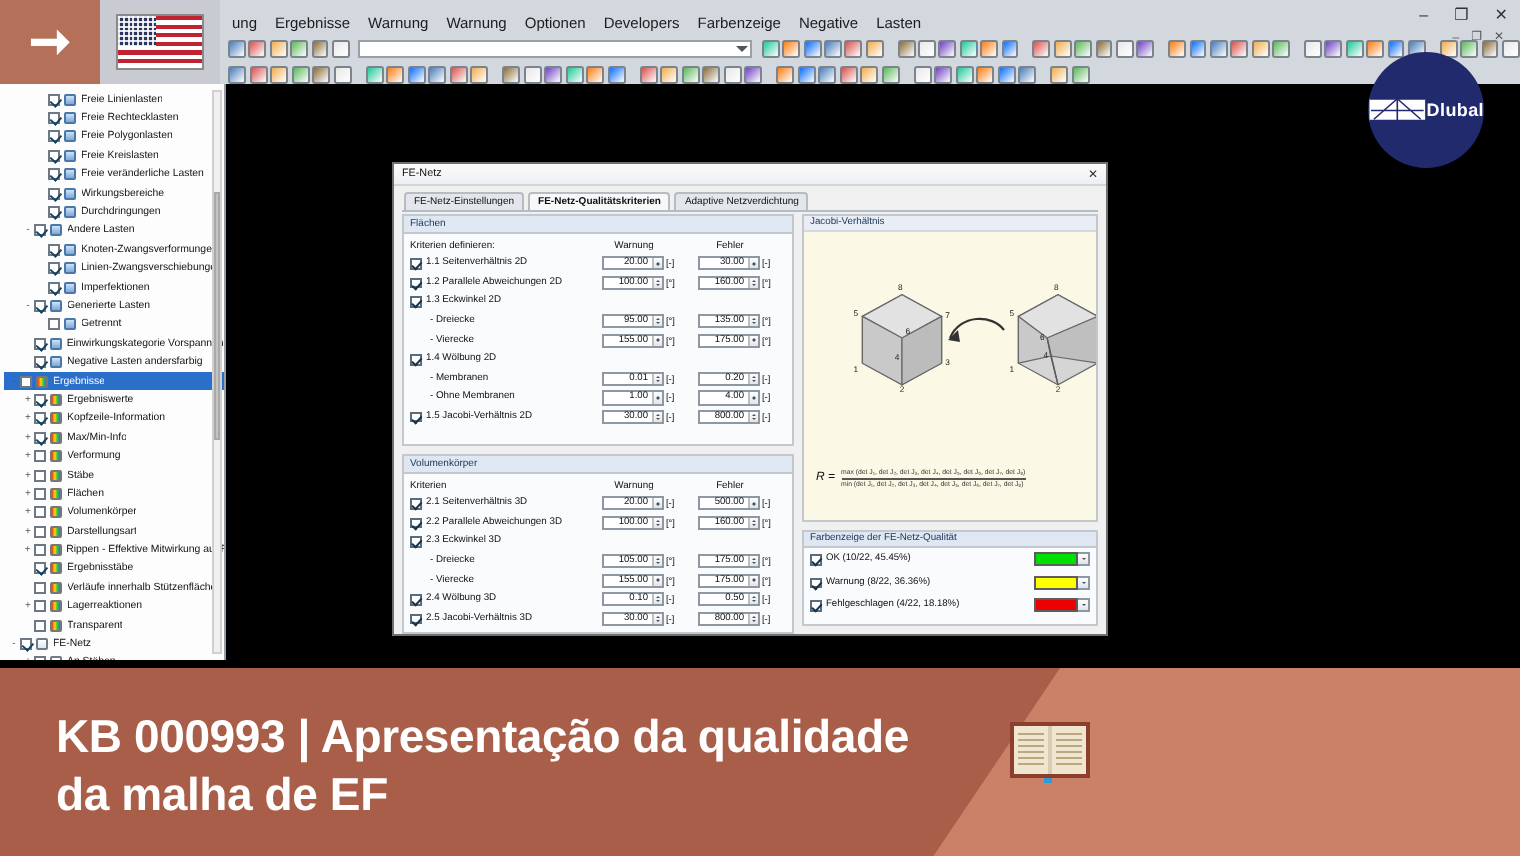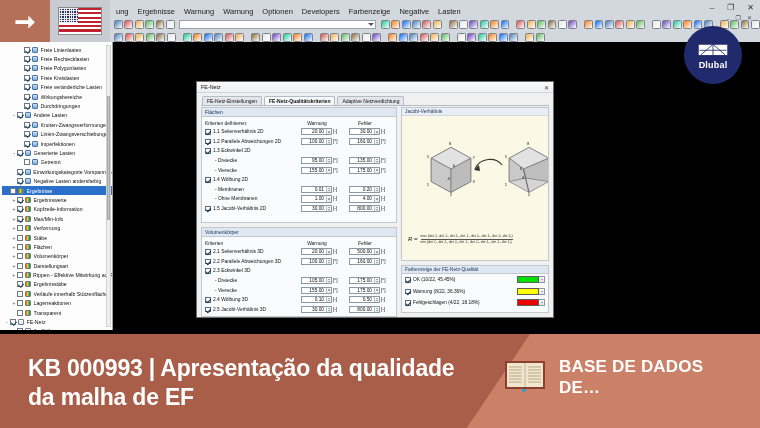--- a/index.html
+++ b/index.html
@@ -122,21 +122,21 @@
   .legend-h { background:#dfe7f2; border-bottom:1px solid #c3c8cf; padding:1px 3px; font-size:4.9px; color:#203a5e; }
   .lrow { display:flex; align-items:center; height:11.5px; padding:0 3px; }
   .lrow .lab { flex:1; font-size:4.8px; display:flex; align-items:center; }
   .swatch { width:22px; height:7px; border:1px solid #5d5d5d; }
   .swbtn { width:6px; height:7px; border:1px solid #8e98a3; border-left:none; background:linear-gradient(180deg,#fdfdfd,#e0e4e9);
            display:flex; align-items:center; justify-content:center; }
   .swbtn b { width:0;height:0;border:1.7px solid transparent;border-top-color:#44505c; display:block; margin-top:1px;}
 
   
   .dlubal { position:absolute; right:18px; top:26px; width:58px; height:58px; border-radius:50%;
-            background:#222a6e; display:flex; flex-direction:column; align-items:center; justify-content:center; z-index:50; }
+            background:#222a6e; display:flex; flex-direction:row; align-items:center; justify-content:center; z-index:50; }
   .dl-mark { width:30px; height:17px; position:relative; margin-bottom:2px; }
   .dl-name { color:#fff; font-size:9px; font-weight:bold; letter-spacing:.2px; }
 
   
   .band { position:absolute; left:0; top:315px; width:760px; height:126px; overflow:hidden;margin-top:19px; }
   .band-base { position:absolute; inset:0; background:#cb8068; }
   .band-dark { position:absolute; left:0; top:0; bottom:0; width:530px; background:#a85e48;
                clip-path: polygon(0 0, 100% 0, 84% 100%, 0 100%); }
   .band-foot { position:absolute; left:0; right:0; bottom:0; height:21px; background:#45281e; }
   .caption { position:absolute; left:28px; top:20px; width:430px; color:#fff;
@@ -995,18 +995,17 @@
         <rect x="0" y="1" width="40" height="28" fill="#8c3f2c"></rect>
         <rect x="2" y="3" width="17" height="24" fill="#f0e6cf"></rect>
         <rect x="21" y="3" width="17" height="24" fill="#f0e6cf"></rect>
         <g stroke="#b9a983" stroke-width="1.1">
           <path d="M4 7 H17 M4 10 H17 M4 13 H17 M4 16 H17 M4 19 H17 M4 22 H17"></path>
           <path d="M23 7 H36 M23 10 H36 M23 13 H36 M23 16 H36 M23 19 H36 M23 22 H36"></path>
         </g>
         <rect x="19" y="3" width="2" height="24" fill="#d8cdb2"></rect>
         <rect x="17" y="29" width="4" height="2.5" fill="#2d9bd6"></rect>
       </svg>
-      <div class="rtext">BASE DE DADOS DE…</div>
     </div>
     <div class="band-foot"></div>
   </div>
 
 </div>
 
 </body></html>

